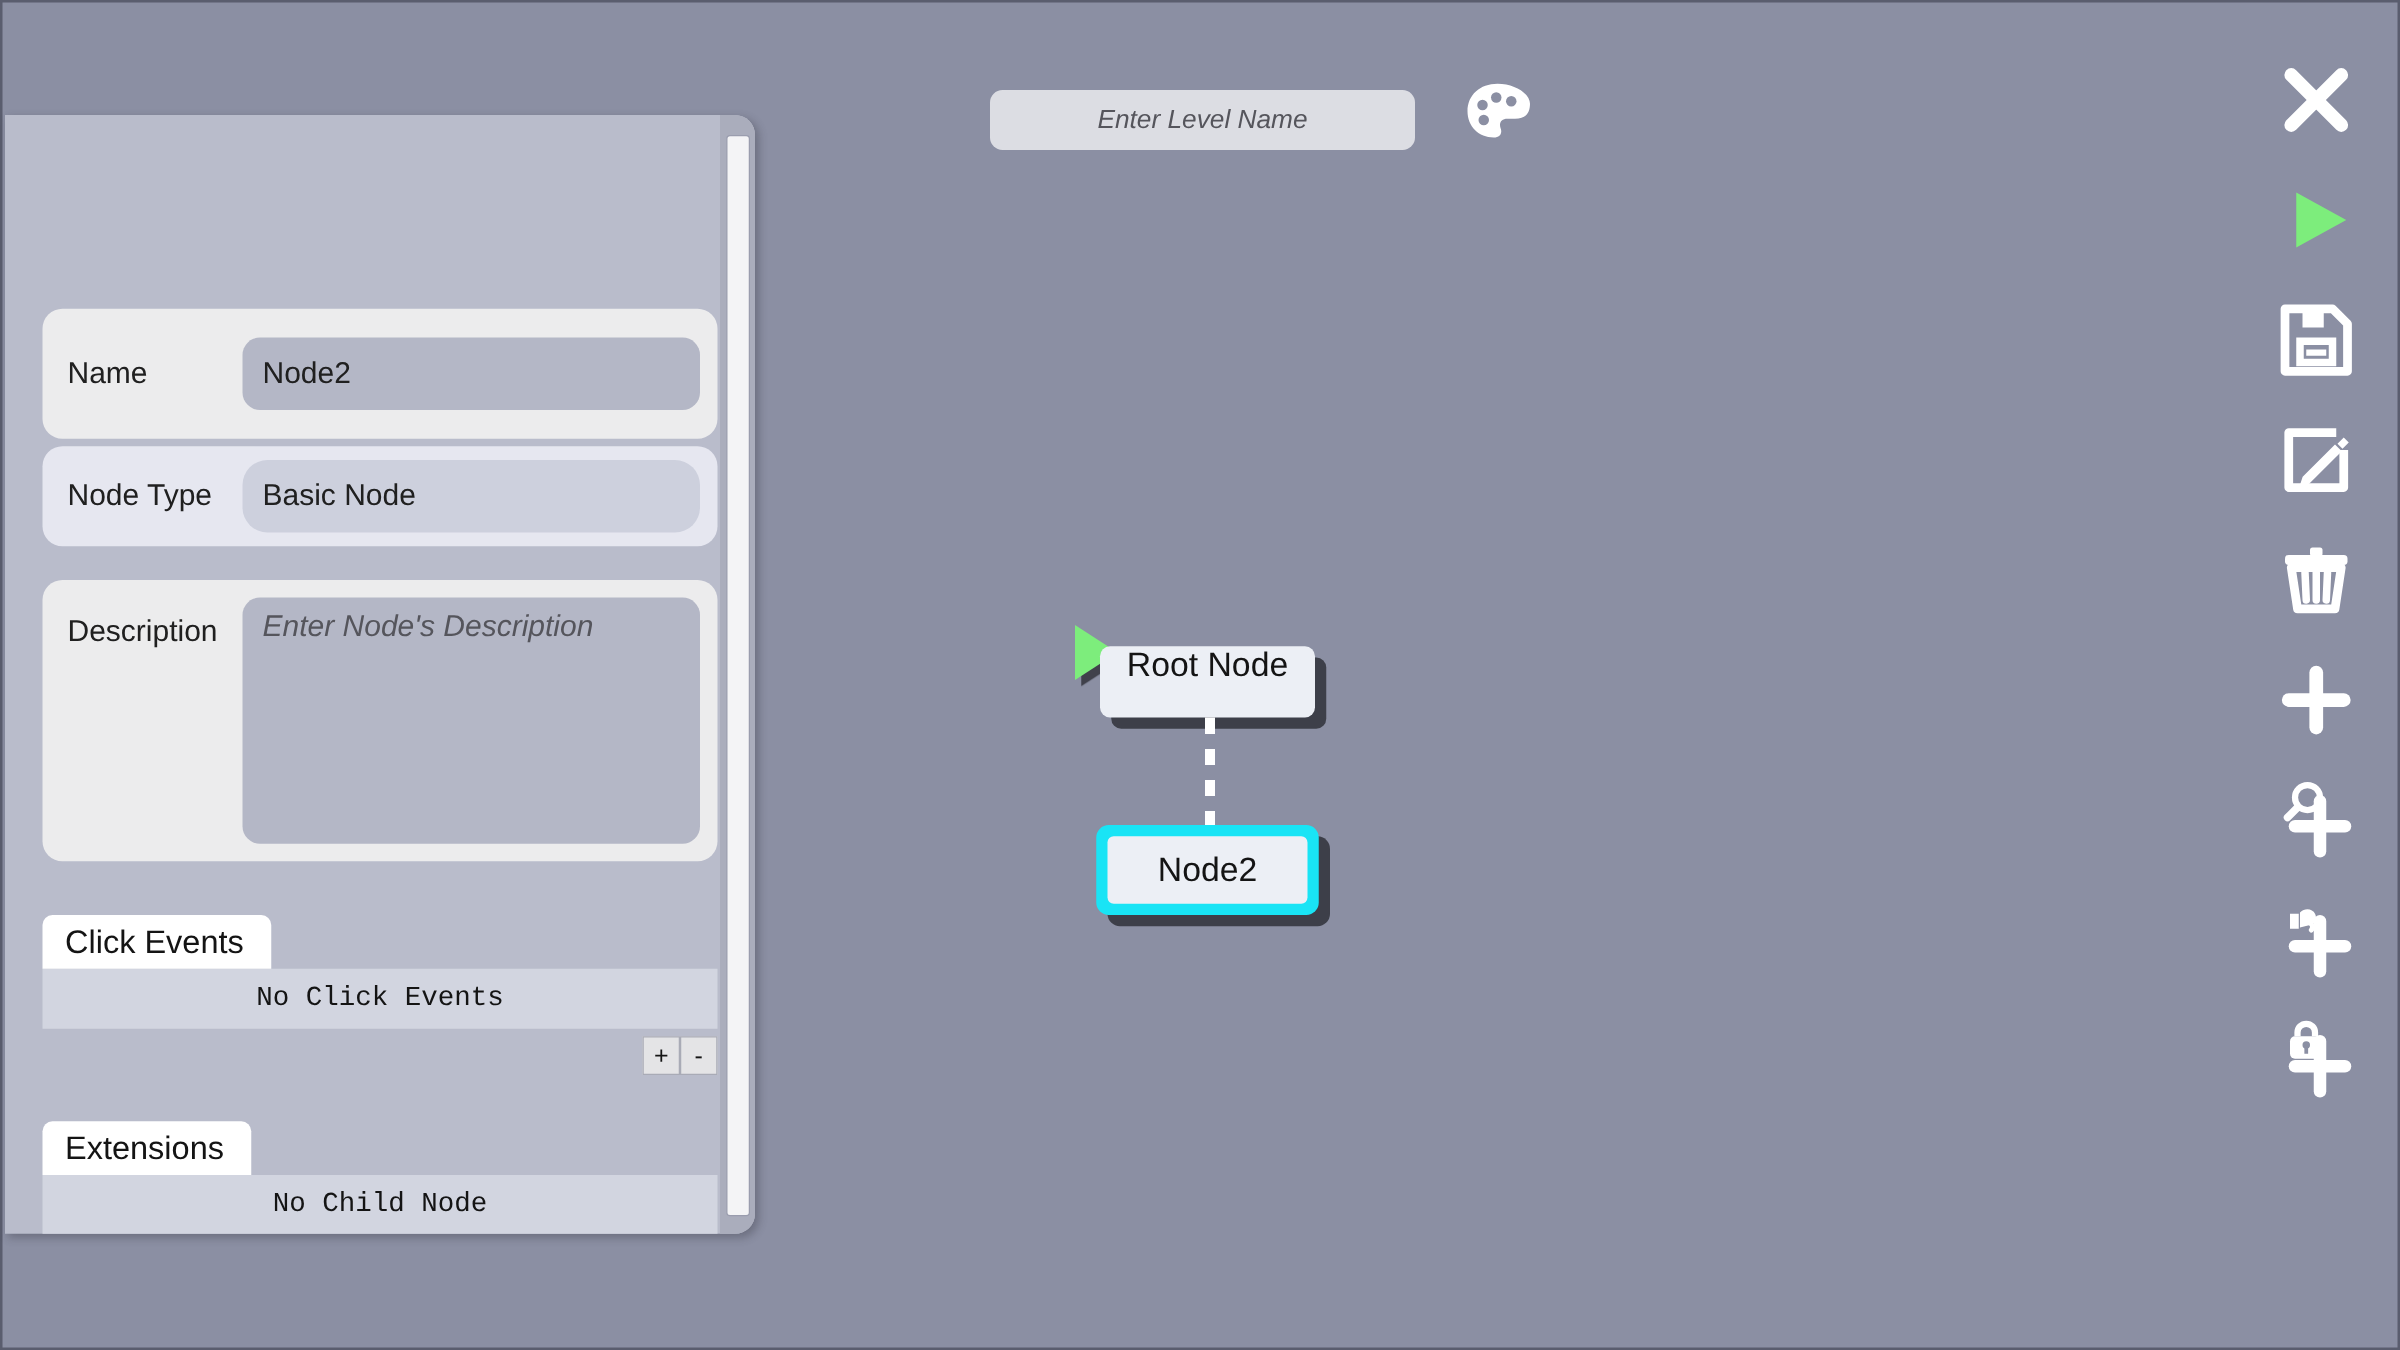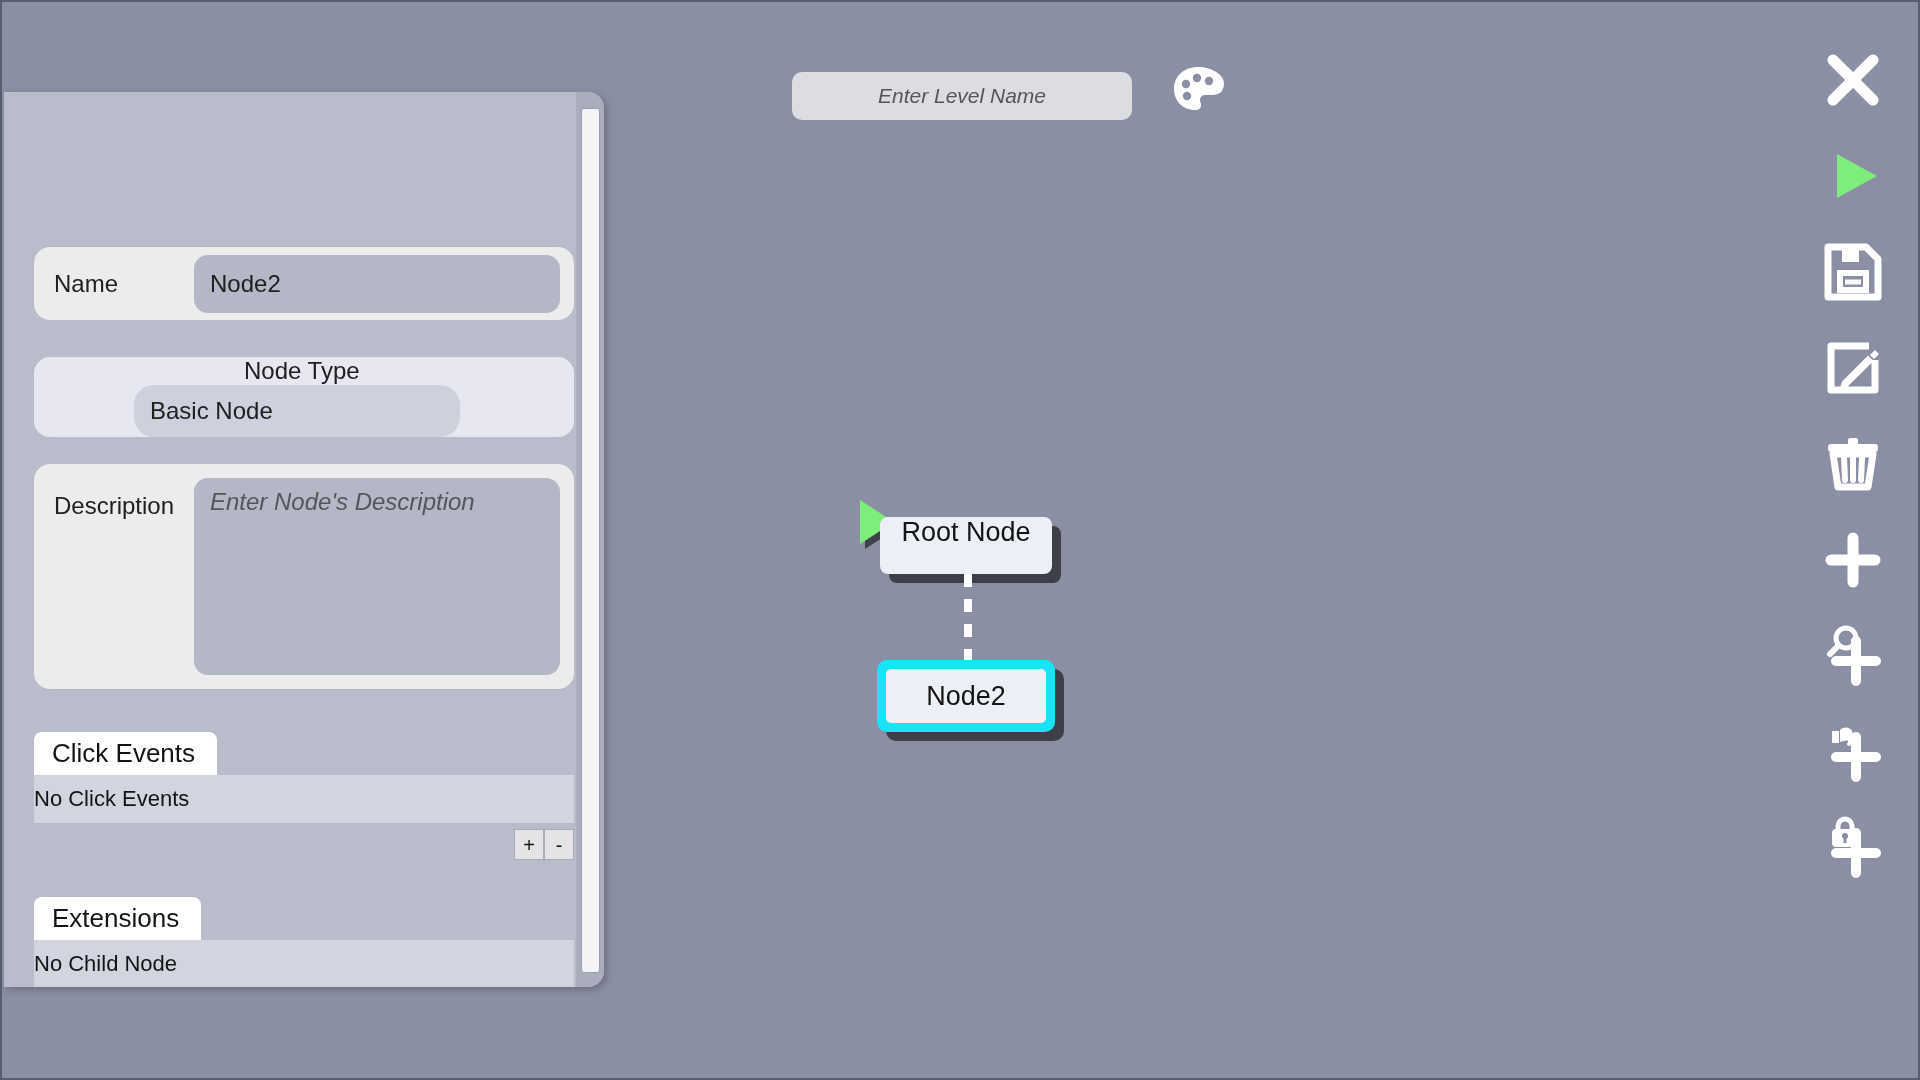--- a/index.html
+++ b/index.html
@@ -104,21 +104,21 @@
   }
 
   .field-card {
     position: absolute;
     left: 30px;
     background: #ececed;
     border-radius: 16px;
     display: flex;
     align-items: center;
   }
-  .field-card.alt { background: #e6e7f0; flex-direction: column; }
+  .field-card.alt { background: #e6e7f0; }
 
   .field-label {
     font-size: 24px;
     color: #202020;
     padding-left: 20px;
     width: 160px;
     flex: none;
   }
 
   .field-value {
@@ -129,21 +129,21 @@
     flex: 1;
     margin-right: 14px;
     font-family: "Liberation Sans", sans-serif;
     font-size: 24px;
     color: #202020;
     padding-left: 16px;
     outline: none;
   }
   .field-value.light { background: #cdd0dd; border-radius: 20px; }
 
-  #card-name   { top: 155px; width: 540px; height: 73px; }
+  #card-name   { top: 155px; width: 540px; height: 104px; }
   #card-type   { top: 265px; width: 540px; height: 80px; }
 
   #card-desc {
     top: 372px;
     width: 540px;
     height: 225px;
     align-items: flex-start;
   }
   #card-desc .field-label { padding-top: 28px; }
   #textarea-desc {
@@ -173,23 +173,24 @@
     background: #ffffff;
     border-radius: 8px 8px 0 0;
     padding: 6px 22px 6px 18px;
     font-size: 26px;
     color: #141414;
   }
   .section-body {
     background: #d2d5e0;
     height: 48px;
     line-height: 48px;
-    text-align: left;
+    text-align: center;
     font-size: 22px;
     color: #141414;
+    font-family: Liberation Mono, monospace;
   }
   .section-buttons {
     margin-top: 6px;
     display: flex;
     justify-content: flex-end;
     gap: 0px;
   }
   .mini-btn {
     width: 30px;
     height: 31px;

